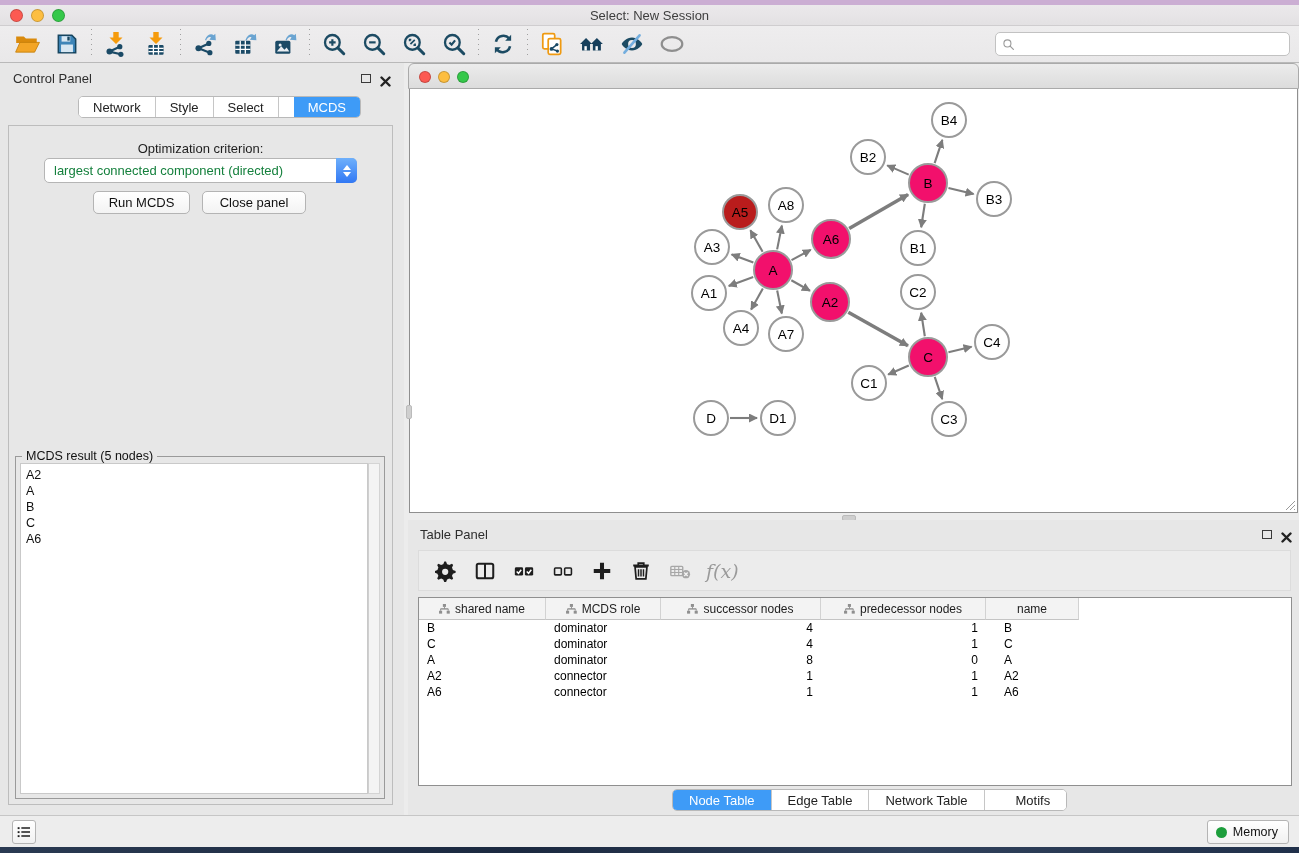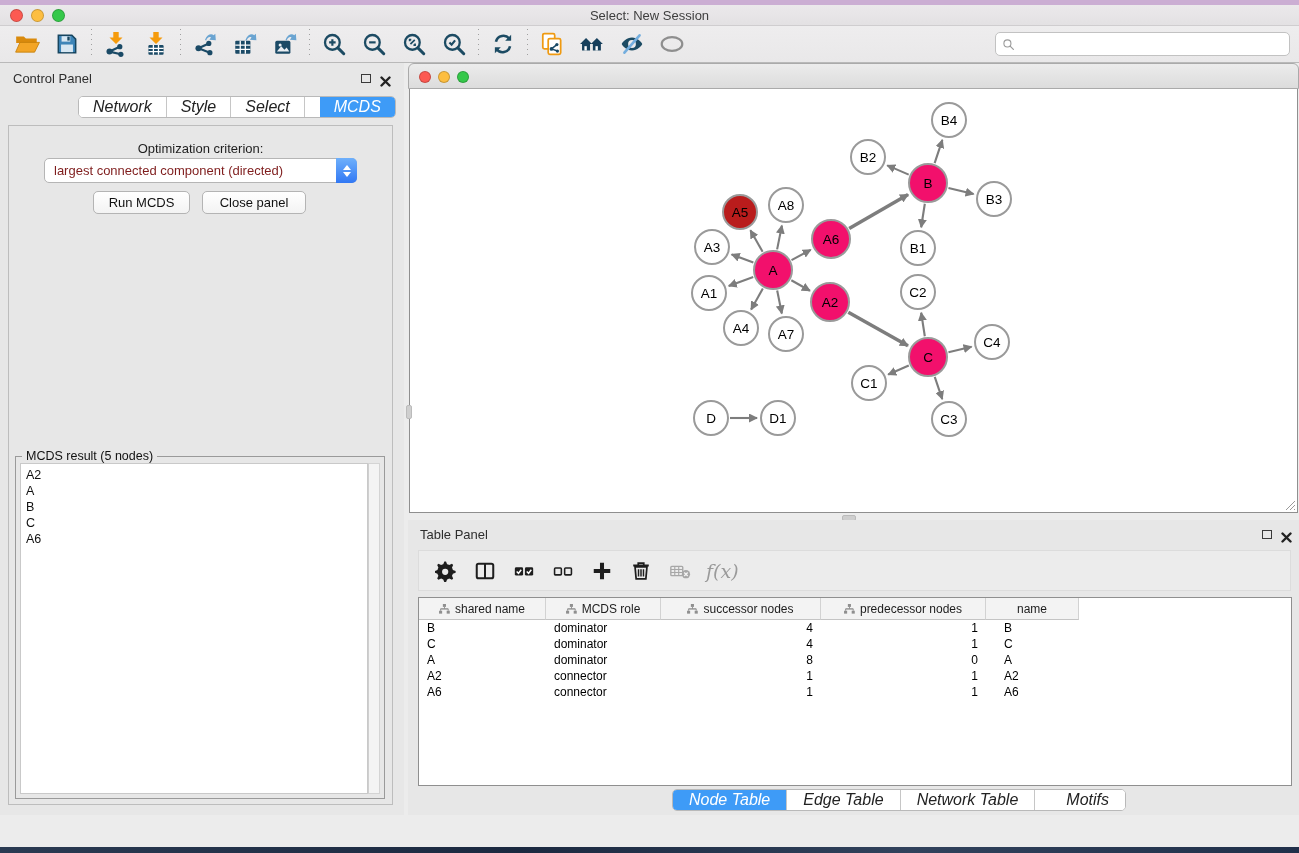--- a/index.html
+++ b/index.html
@@ -30,31 +30,31 @@
   .searchbox svg { width:13px; height:13px; }
 
   
   .control-panel { position:absolute; left:0; top:63px; width:404px; height:752px; background:#e7e7e7; }
   .panel-head { position:absolute; left:0; top:0; width:100%; height:30px; }
   .panel-title { position:absolute; left:13px; top:8px; font-size:13px; color:#2e2e2e; }
   .float-ico { position:absolute; width:10px; height:9px; border:1.6px solid #3a3a3a; top:11px; }
   .close-ico { position:absolute; width:11px; height:11px; top:10px; }
   .close-ico svg { width:11px; height:11px; }
   .seg { display:flex; border:1px solid #b9b9b9; border-radius:5px; background:#fff; overflow:hidden; height:22px; }
-  .seg .segit { font-size:16px; color:#222; display:flex; align-items:center; justify-content:center;
-    border-right:1px solid #c6c6c6; padding:0 14px; background:#fff; white-space:nowrap;font-style:italic; }
+  .seg .segit { font-size:13px; color:#222; display:flex; align-items:center; justify-content:center;
+    border-right:1px solid #c6c6c6; padding:0 14px; background:#fff; white-space:nowrap; }
   .seg .segit:last-child { border-right:none;margin-left:15px; }
   .seg .segit.active { background:#3e9bf7; color:#fff; }
   .cp-tabs { position:absolute; left:78px; top:33px; }
   .cp-content { position:absolute; left:8px; top:62px; width:385px; height:680px;
     border:1px solid #bdbdbd; background:#e7e7e7; }
   .opt-label { position:absolute; left:0; width:100%; top:15px; text-align:center; font-size:13px; color:#1e1e1e; }
   .dropdown { position:absolute; left:35px; top:32px; width:313px; height:25px; background:#fff;
     border:1px solid #b5b5b5; border-radius:5px; display:flex; align-items:center; }
-  .dropdown .dd-text { flex:1; font-size:13px; color:#7f1d1d; padding-left:9px; white-space:nowrap; }
+  .dropdown .dd-text { flex:1; font-size:13px; color:#15803d; padding-left:9px; white-space:nowrap; }
   .dd-step { width:21px; height:25px; margin:-1px -1px -1px 0; border-radius:0 5px 5px 0;
     background:linear-gradient(#6fb0fb,#3178f4); display:flex; flex-direction:column; align-items:center; justify-content:center; gap:2px; }
   .dd-step .tri-up { width:0;height:0;border-left:4px solid transparent;border-right:4px solid transparent;border-bottom:5px solid #fff; }
   .dd-step .tri-dn { width:0;height:0;border-left:4px solid transparent;border-right:4px solid transparent;border-top:5px solid #fff; }
   .btn { position:absolute; height:23px; background:linear-gradient(#ffffff,#f3f3f3); border:1px solid #b4b4b4;
     border-radius:5px; font-size:13px; color:#111; display:flex; align-items:center; justify-content:center; }
   .result-fs { position:absolute; left:6px; top:330px; width:370px; height:343px; border:1px solid #9a9a9a; }
   .result-legend { position:absolute; left:6px; top:-8px; background:#e7e7e7; padding:0 4px; font-size:12.5px; color:#111; }
   .result-list { position:absolute; left:4px; top:6px; right:16px; bottom:4px; background:#fff; border:1px solid #c9c9c9; padding:3px 0 0 5px; }
   .result-item { font-size:12.5px; color:#111; line-height:16px; }
@@ -516,16 +516,34 @@
     </div>
 
     <div class="seg tp-tabs" id="tp-tabs">
         <div class="segit active">Node Table</div>
         <div class="segit">Edge Table</div>
         <div class="segit">Network Table</div>
         <div class="segit">Motifs</div>
       </div>
   </div>
 
+  <div class="statusbar">
+    <div class="list-btn">
+      <svg viewBox="0 0 24 24" width="16" height="16">
+          <g stroke="#1e1e1e" stroke-width="2.4">
+            <path d="M8 6h13M8 12h13M8 18h13"></path>
+          </g>
+          <g fill="#1e1e1e">
+            <rect x="2.5" y="4.8" width="2.8" height="2.8"></rect>
+            <rect x="2.5" y="10.8" width="2.8" height="2.8"></rect>
+            <rect x="2.5" y="16.8" width="2.8" height="2.8"></rect>
+          </g>
+        </svg>
+    </div>
+    <div class="memory-btn">
+      <div class="memory-dot"></div>
+      <span>Memory</span>
+    </div>
+  </div>
 
   <div class="desktop-bottom"></div>
 
 </div>
 
 </body></html>

